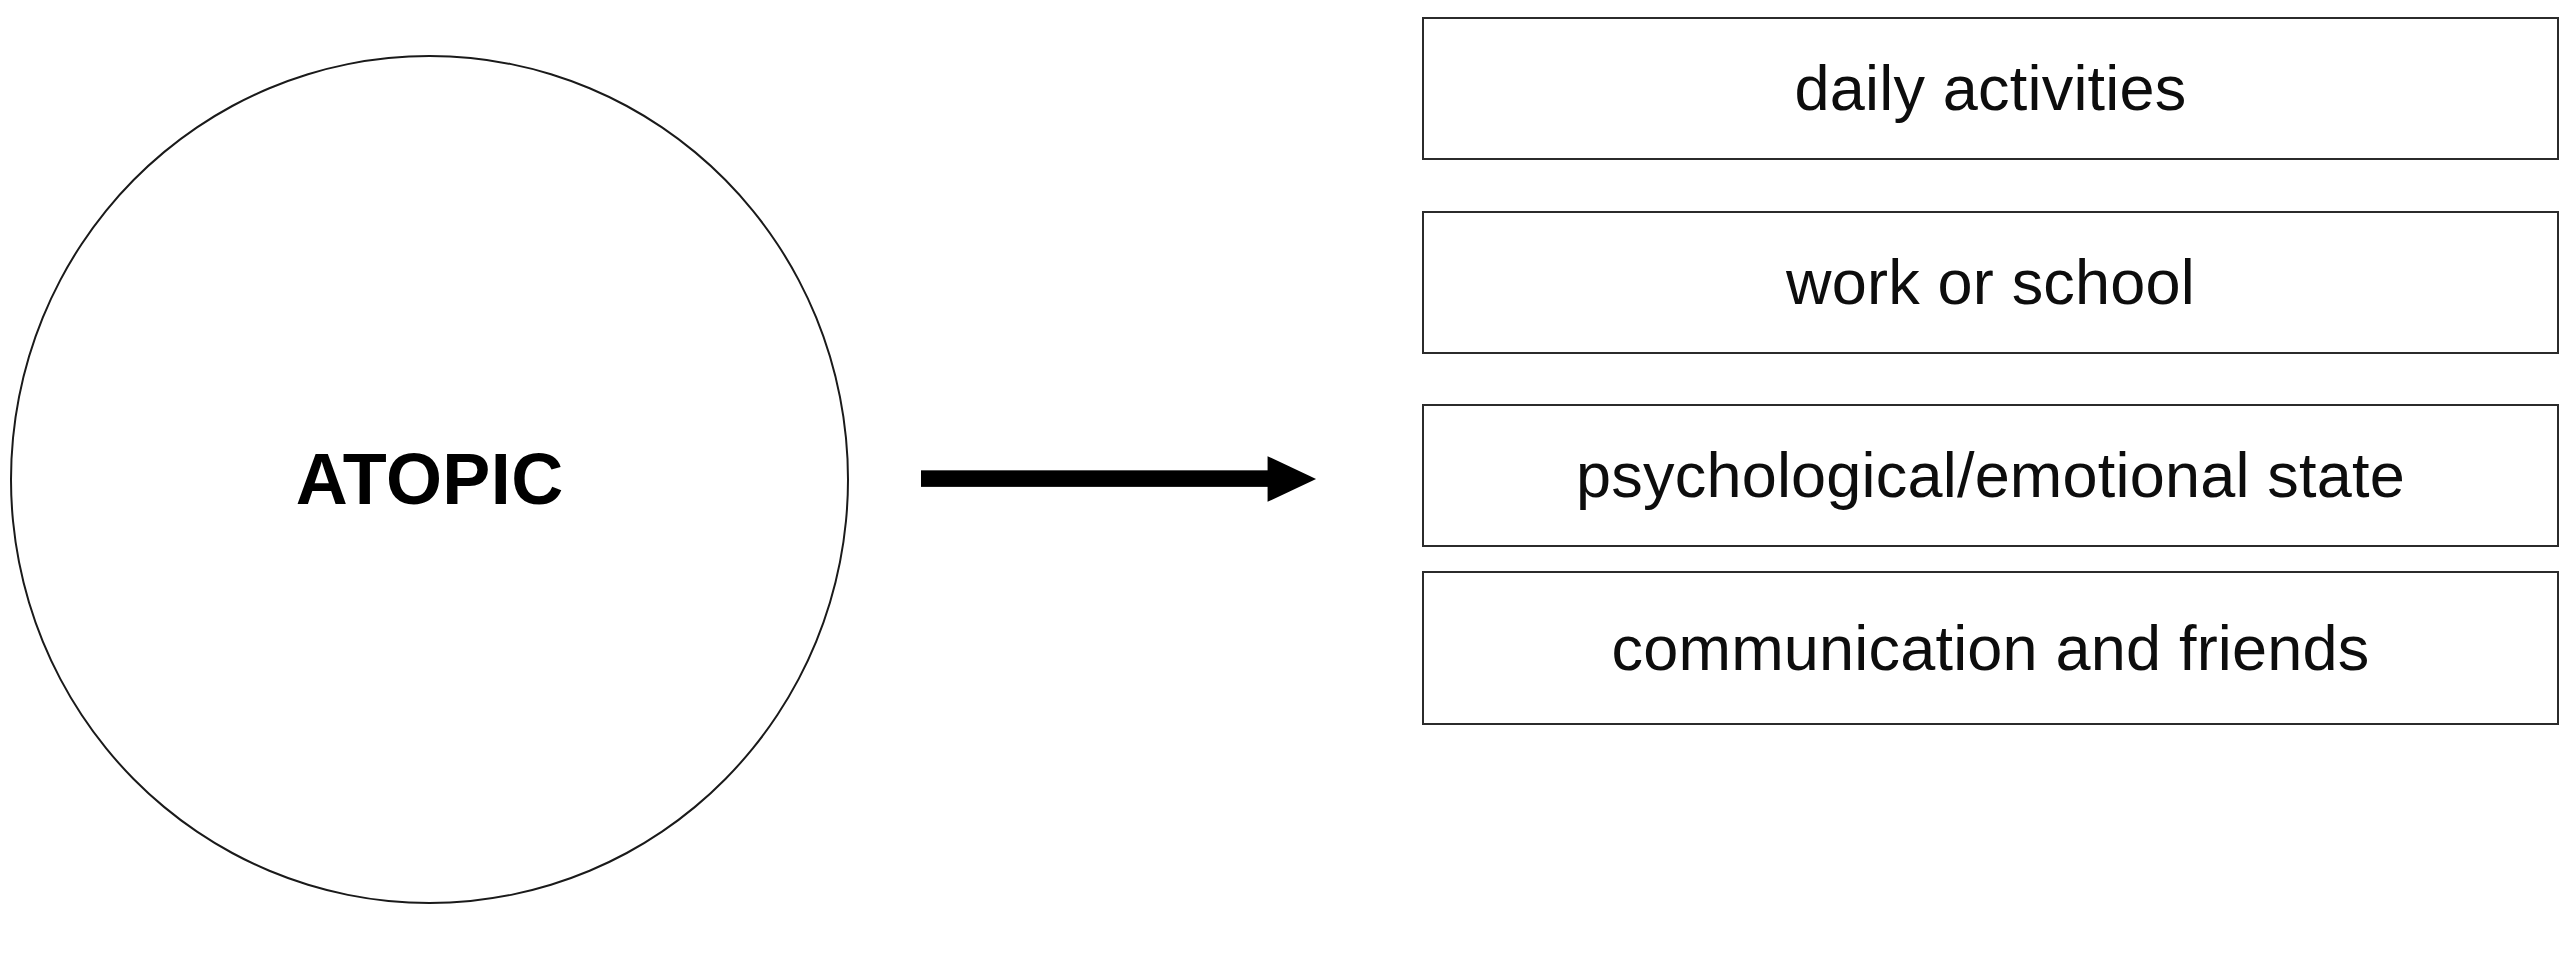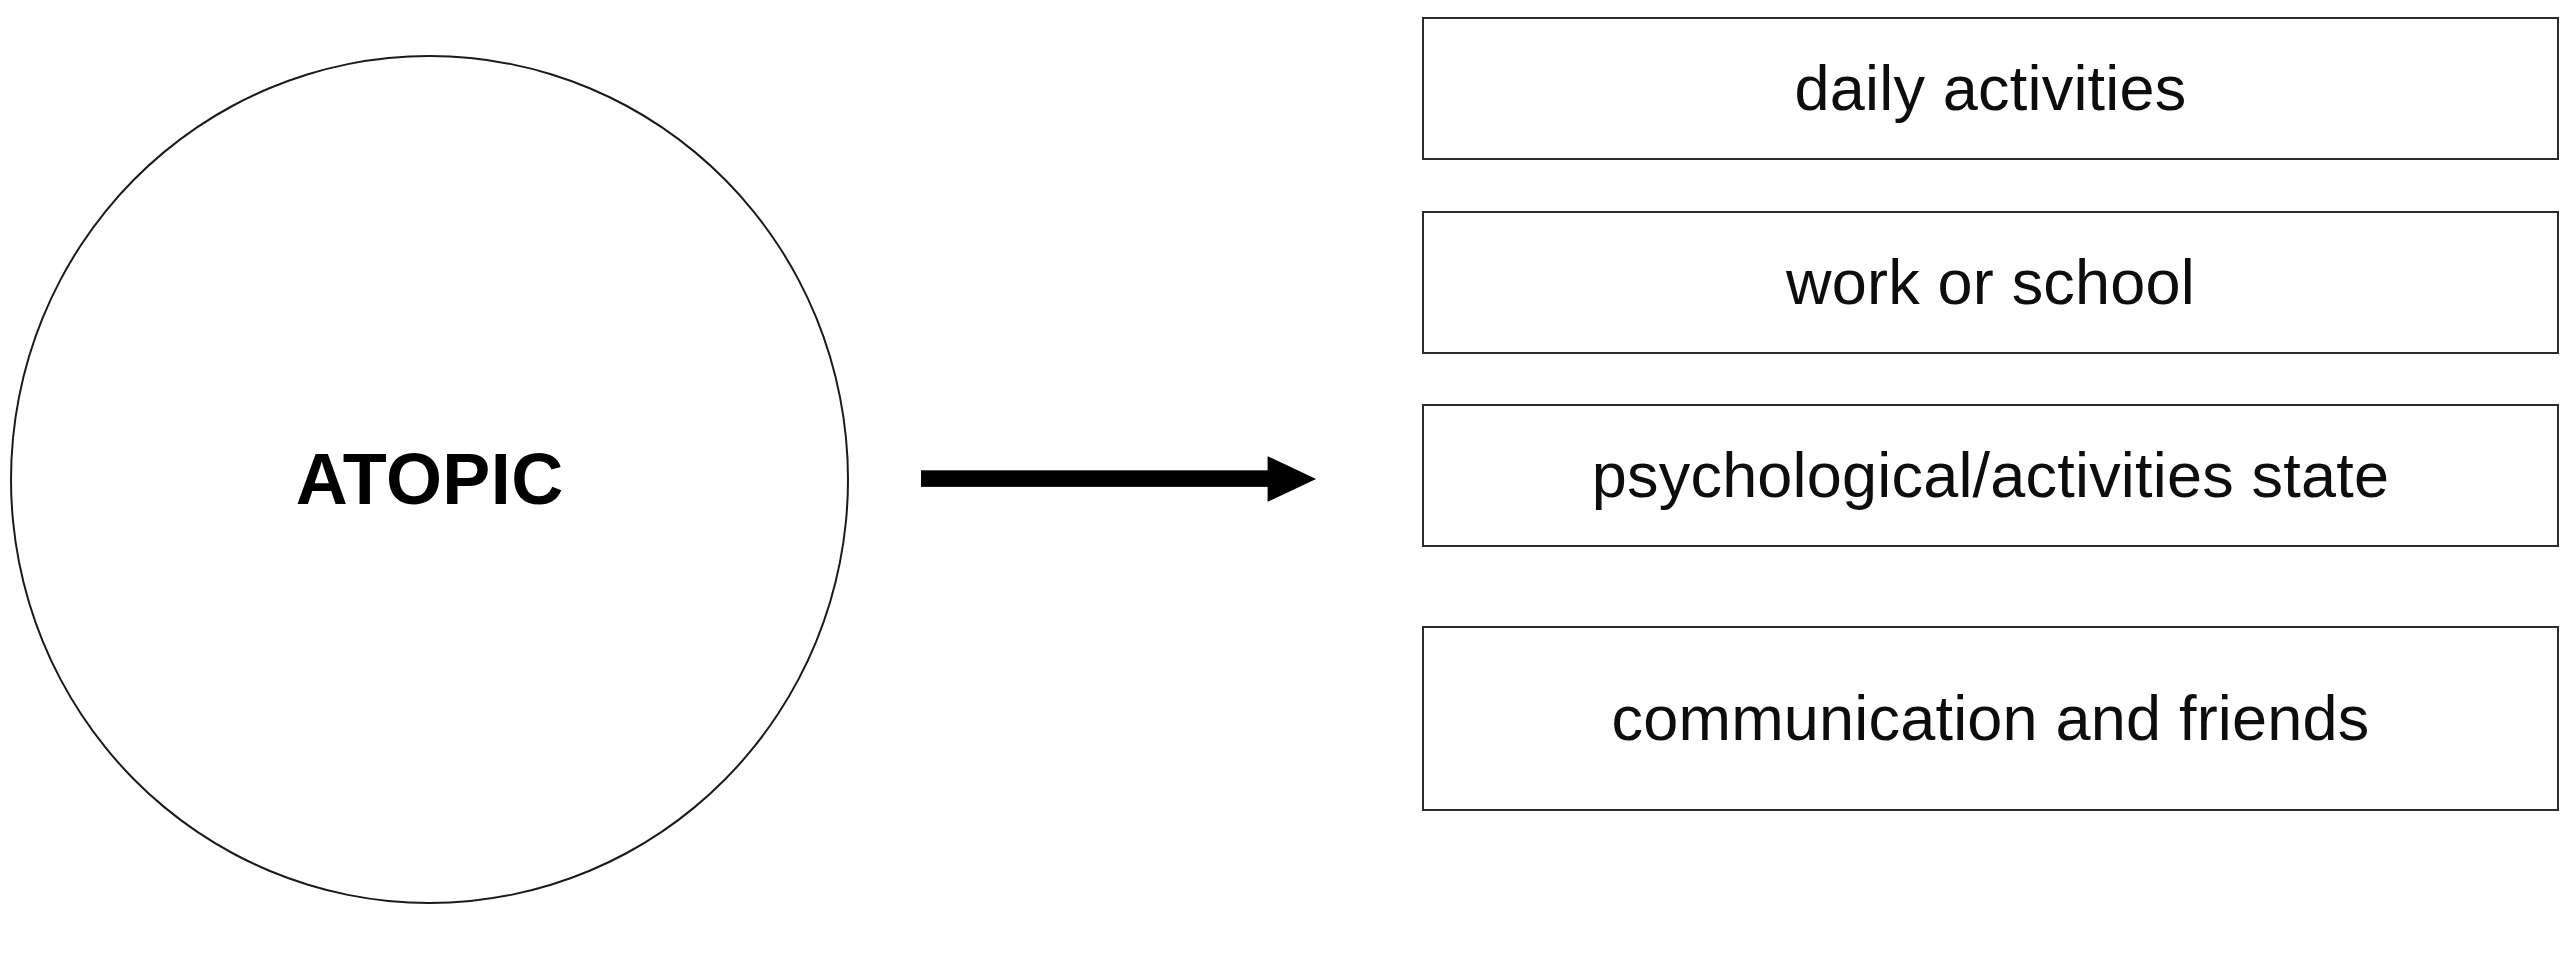--- a/index.html
+++ b/index.html
@@ -89,21 +89,21 @@
     font-weight: normal;
     color: #0d0d0d;
     white-space: nowrap;
     letter-spacing: 0.2px;
     user-select: none;
   }
 
   .impact-box.b0 { top: 17px;   height: 143px; }
   .impact-box.b1 { top: 211px;  height: 143px; }
   .impact-box.b2 { top: 404px;  height: 143px; }
-  .impact-box.b3 { top: 626px;  height: 185px; }
+  .impact-box.b3 { top: 571px;  height: 154px; }
   .impact-box.b4 { top: 792px; height: 143px; }
 </style>
 </head>
 <body>
 
 <div id="stage">
 
   <div class="circle-node">
     <div class="circle-label">
       <span class="line">ATOPIC</span>
@@ -121,21 +121,21 @@
 
     <div class="impact-box b1">
       <span class="box-label">work or school</span>
     </div>
 
     <div class="impact-box b0">
       <span class="box-label">daily activities</span>
     </div>
 
     <div class="impact-box b2">
-      <span class="box-label">psychological/activities state</span>
+      <span class="box-label">psychological/emotional state</span>
     </div>
 
     <div class="impact-box b3">
       <span class="box-label">communication and friends</span>
     </div>
 
 
   </div>
 
 </div>

